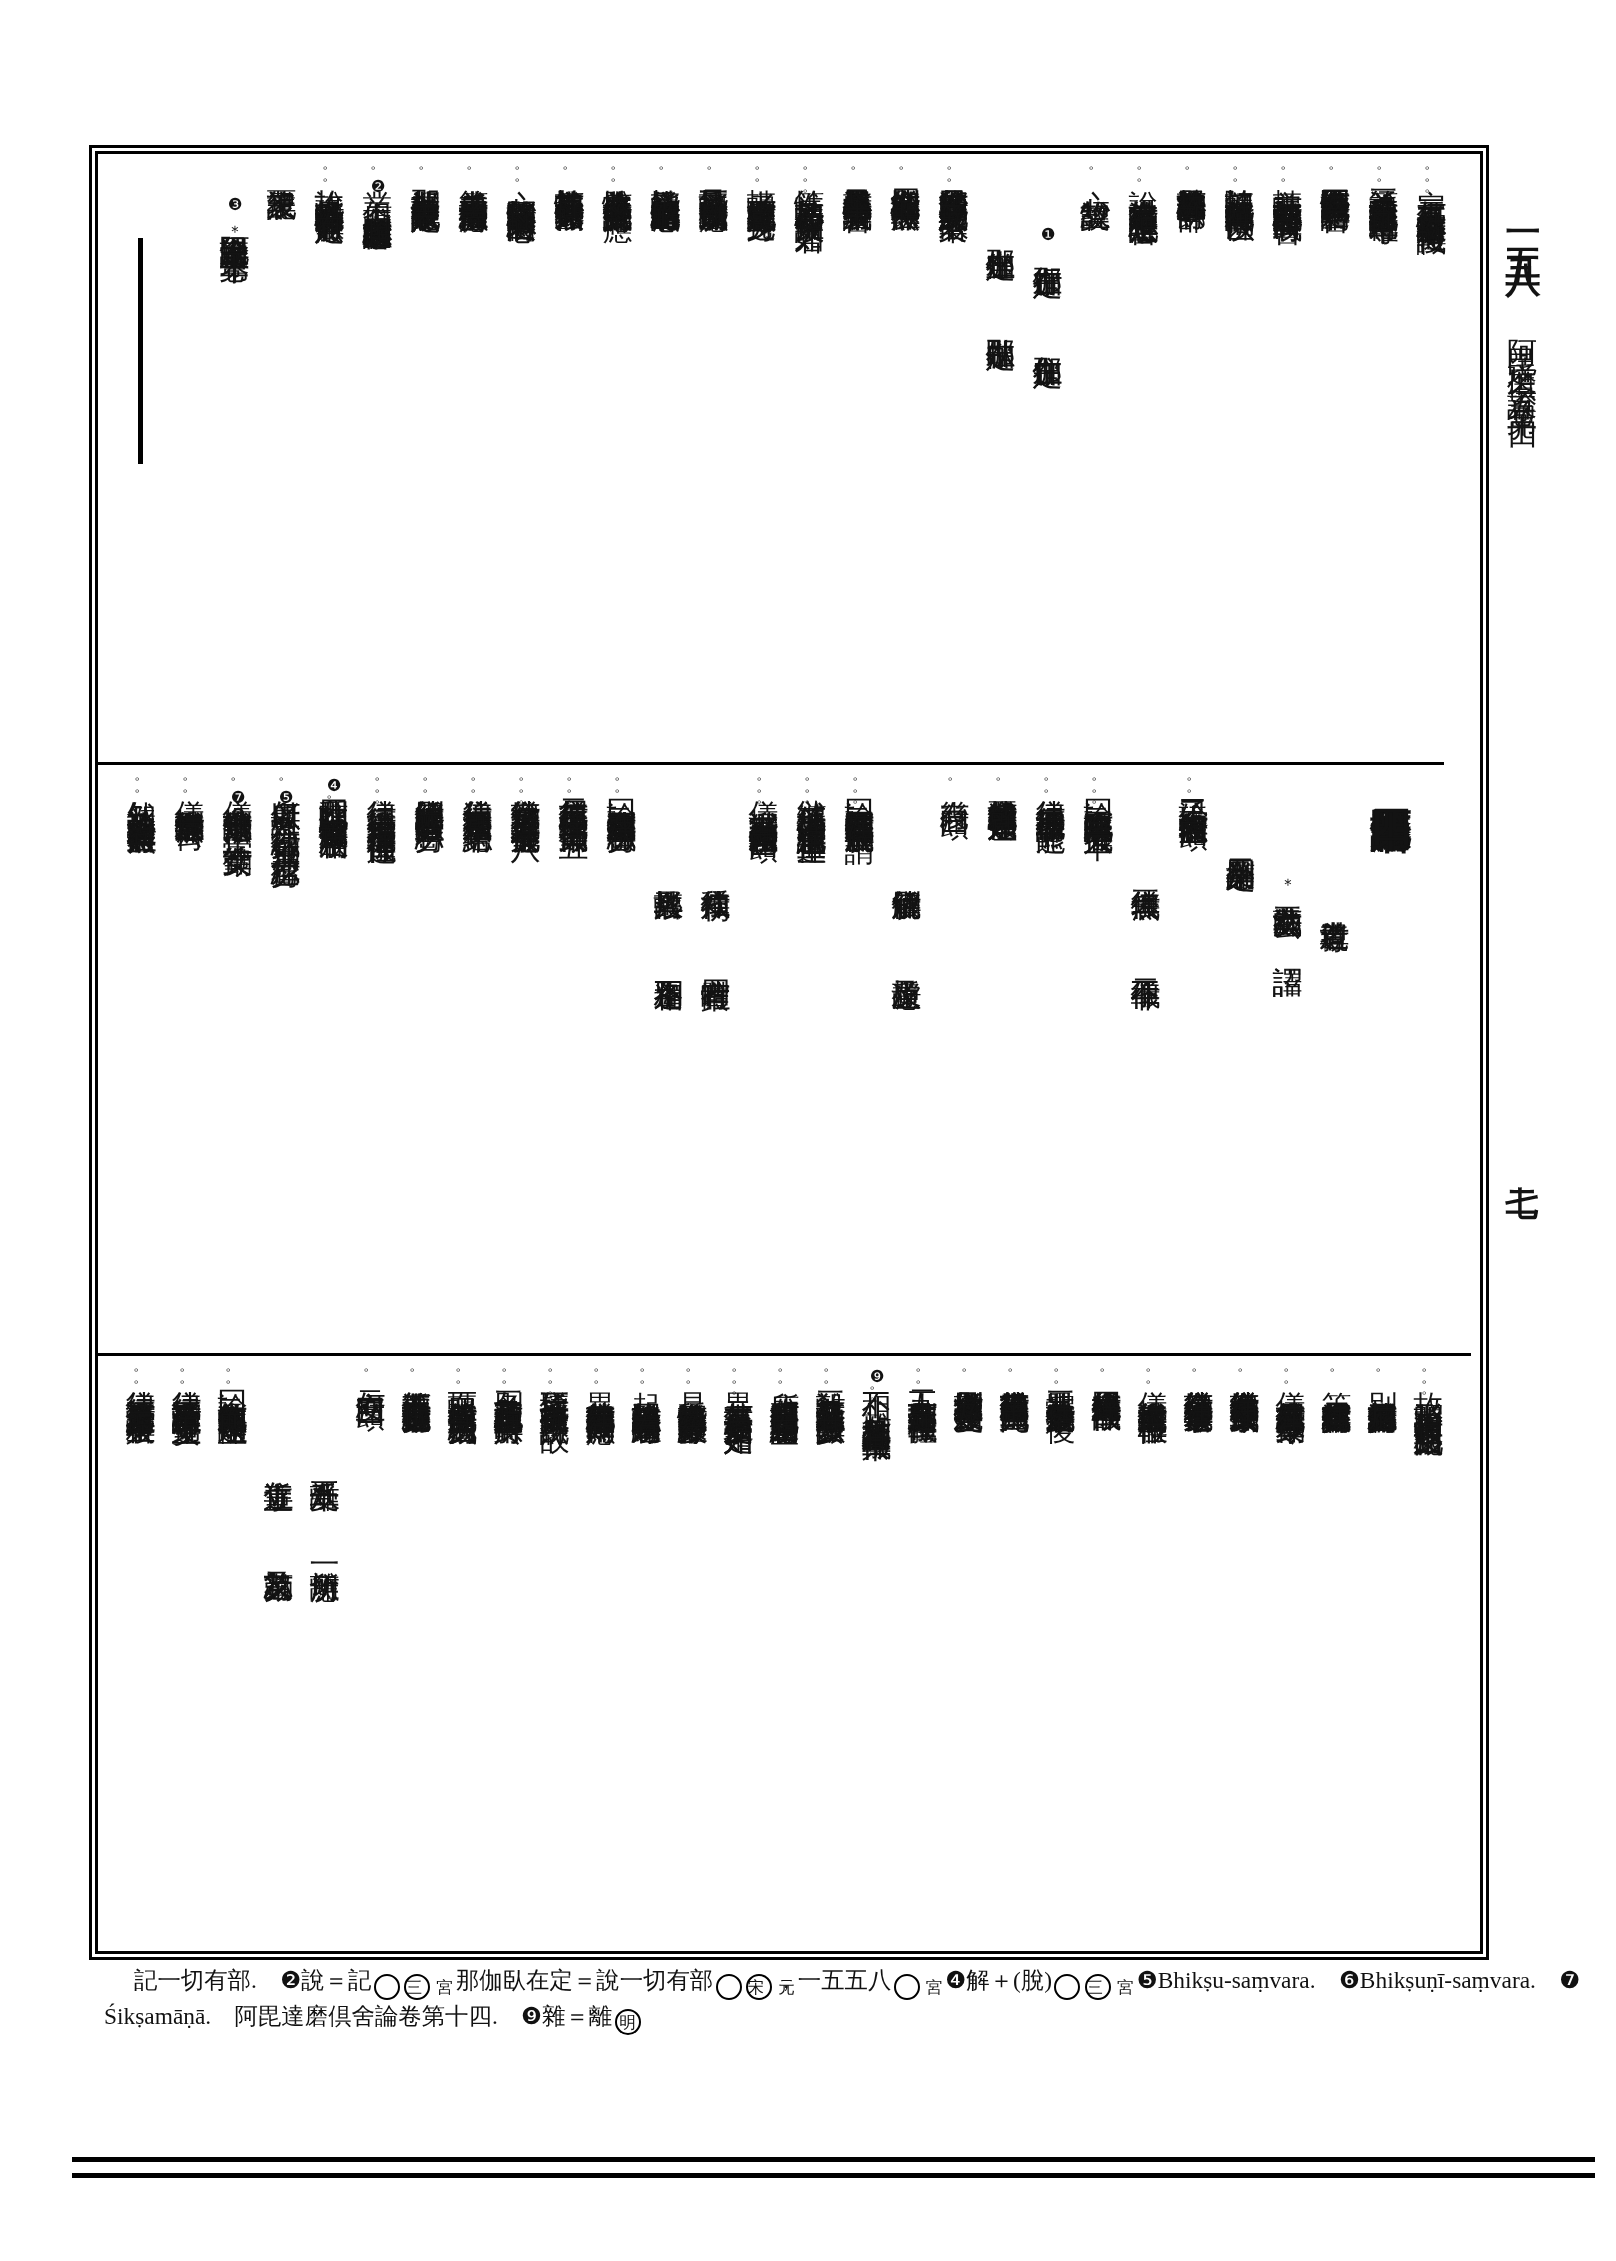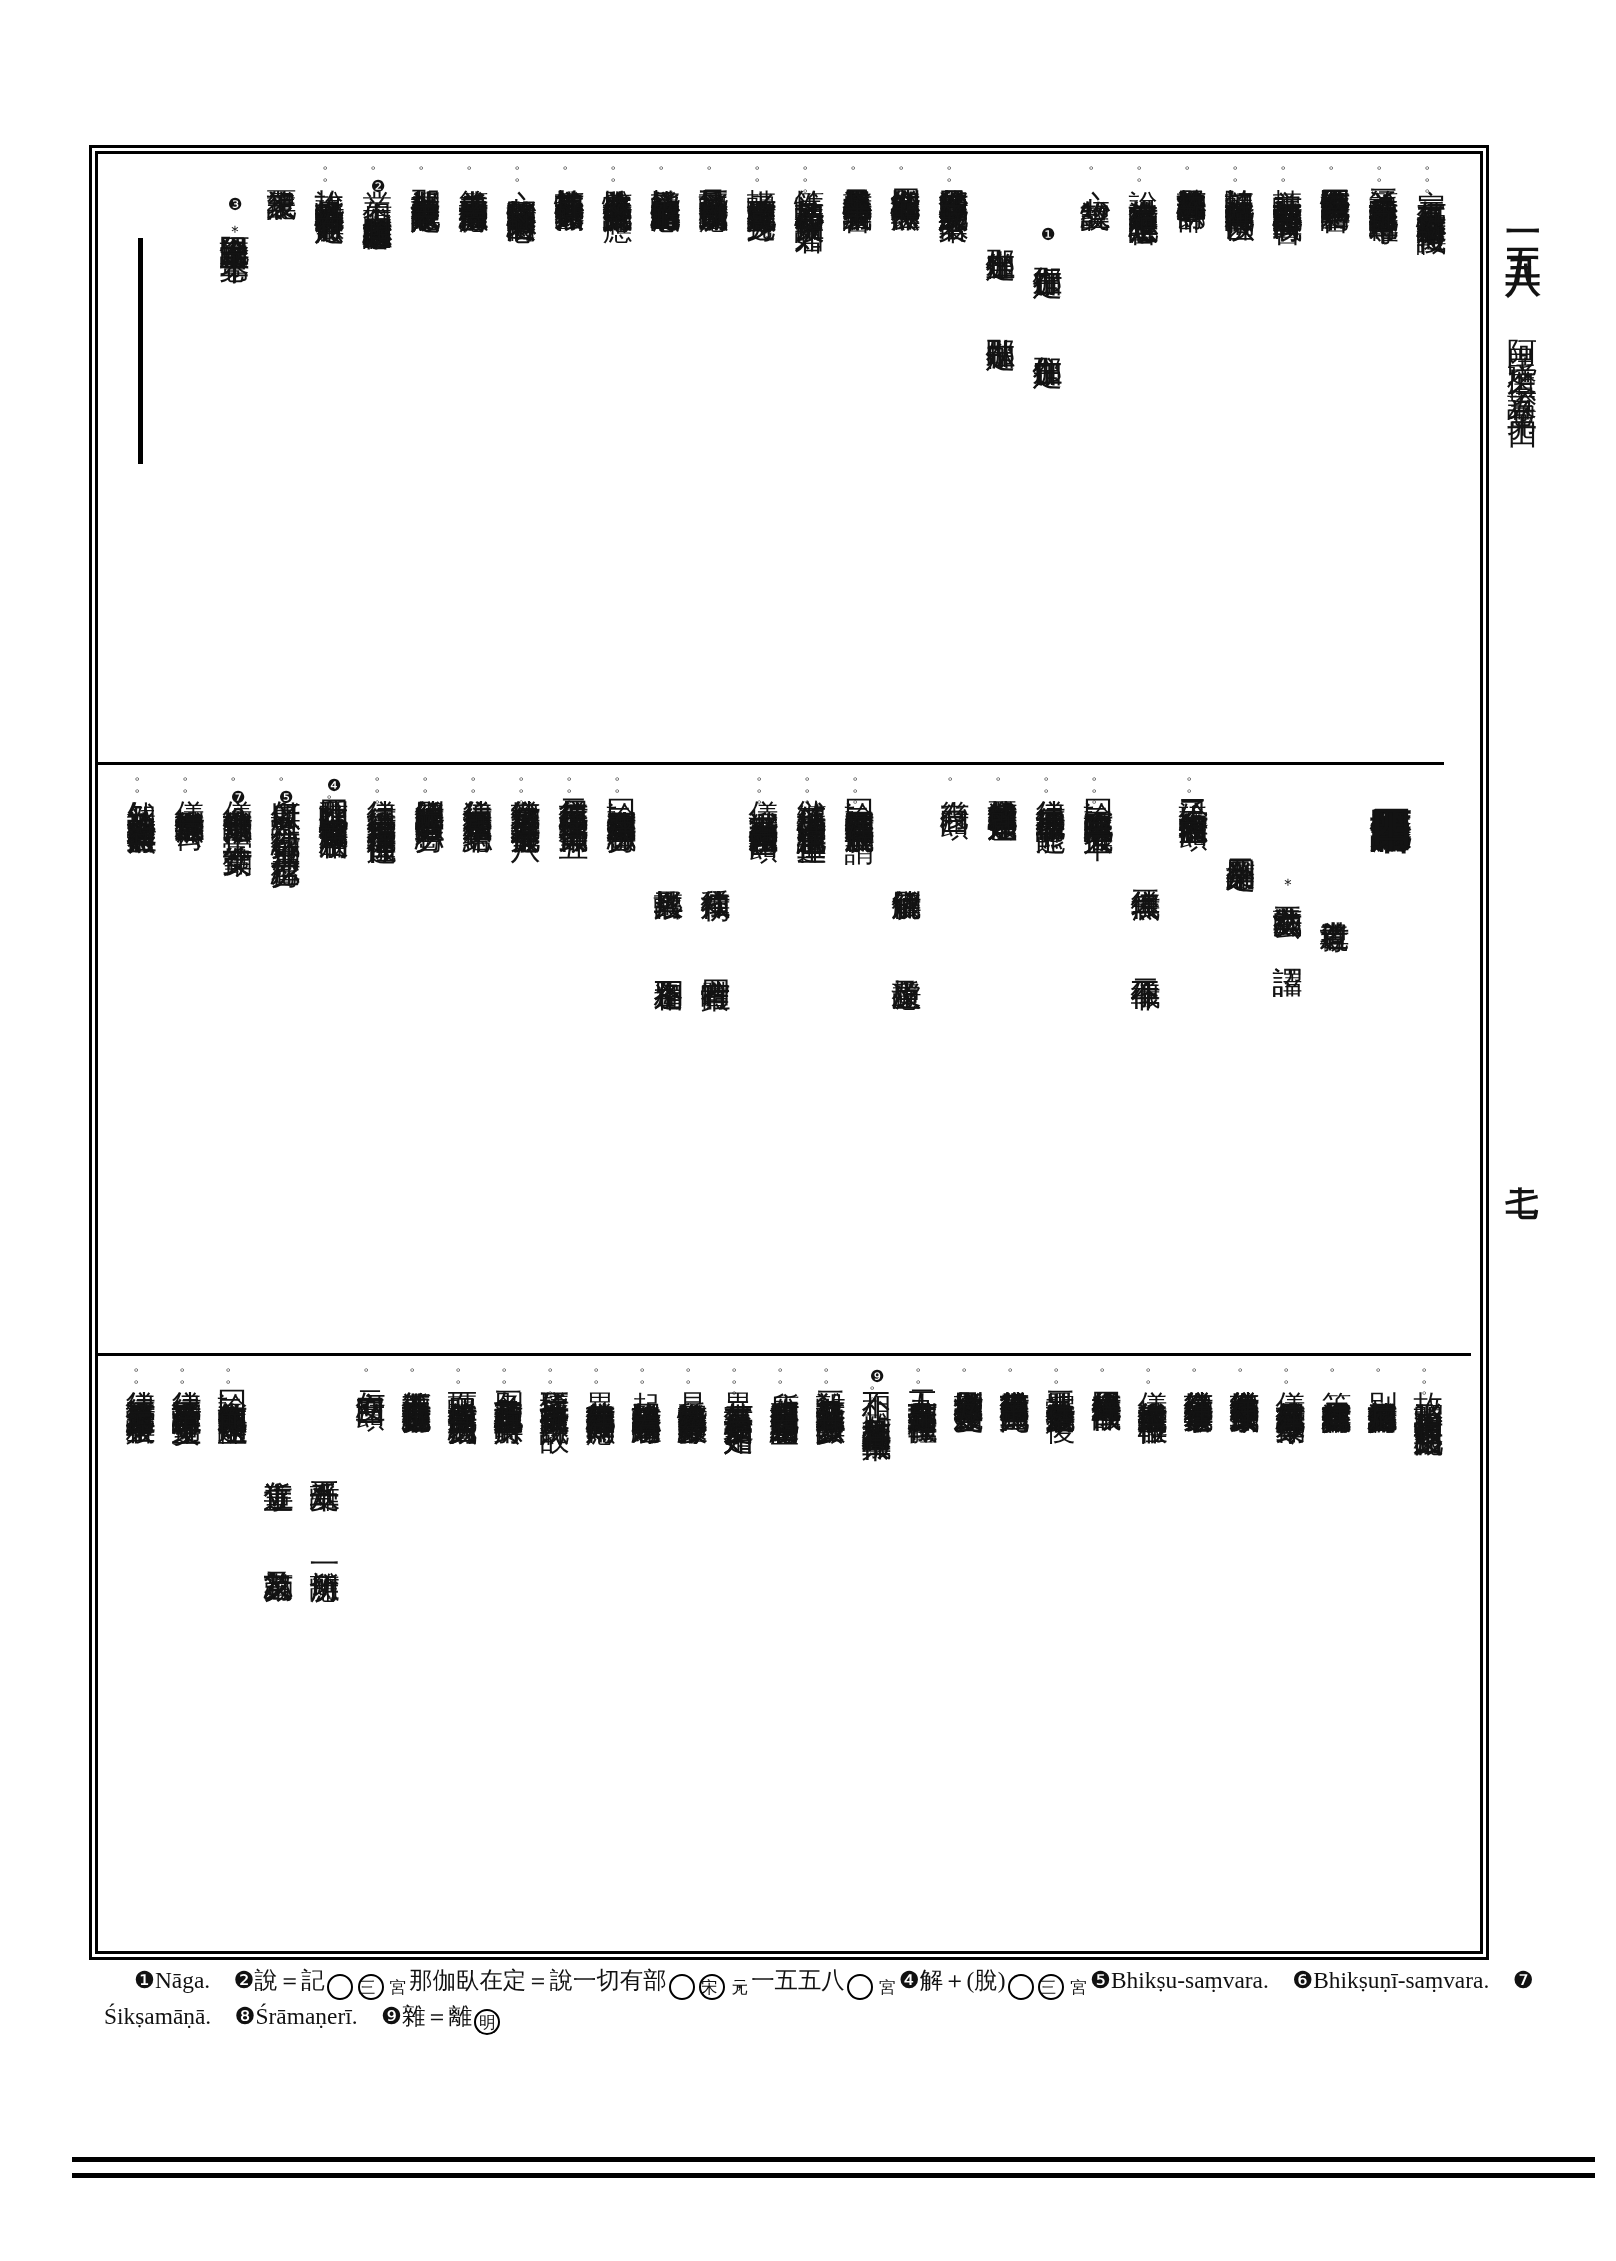--- a/index.html
+++ b/index.html
@@ -152,19 +152,19 @@
       </section>
   </div>
 
   <aside class="margin-right">
     <span class="pgnum">一五五八</span>
     <span class="runtitle">阿毘達磨倶舍論卷第十四</span>
     <span class="folio">七二</span>
   </aside>
 
   <footer class="footnotes">
-    <div class="fnline fnline1"><span>❶Nāga.　</span><span>❷說＝記</span><span class="circ">三</span><span class="circ">宮</span><span>　那伽臥在定＝說一切有部</span><span class="circ">宋</span><span class="circ">元</span><span>，一五五八</span><span class="circ">宮</span><span>　❹解＋(脫)</span><span class="circ">三</span><span class="circ">宮</span><span>　❺Bhikṣu-saṃvara.　❻Bhikṣuṇī-saṃvara.　❼</span></div>
-    <div class="fnline fnline2"><span>Śikṣamāṇā.　❽Śrāmaṇerī.　❾雜＝離</span><span class="circ">明</span></div>
+    <div class="fnline fnline1"><span>記一切有部.　</span><span>❷說＝記</span><span class="circ">三</span><span class="circ">宮</span><span>　那伽臥在定＝說一切有部</span><span class="circ">宋</span><span class="circ">元</span><span>，一五五八</span><span class="circ">宮</span><span>　❹解＋(脫)</span><span class="circ">三</span><span class="circ">宮</span><span>　❺Bhikṣu-saṃvara.　❻Bhikṣuṇī-saṃvara.　❼</span></div>
+    <div class="fnline fnline2"><span>Śikṣamāṇā.　阿毘達磨倶舍論卷第十四.　❾雜＝離</span><span class="circ">明</span></div>
   </footer>
 
   <div class="bottom-rule"></div>
 </div>
 
 
 </body></html>

